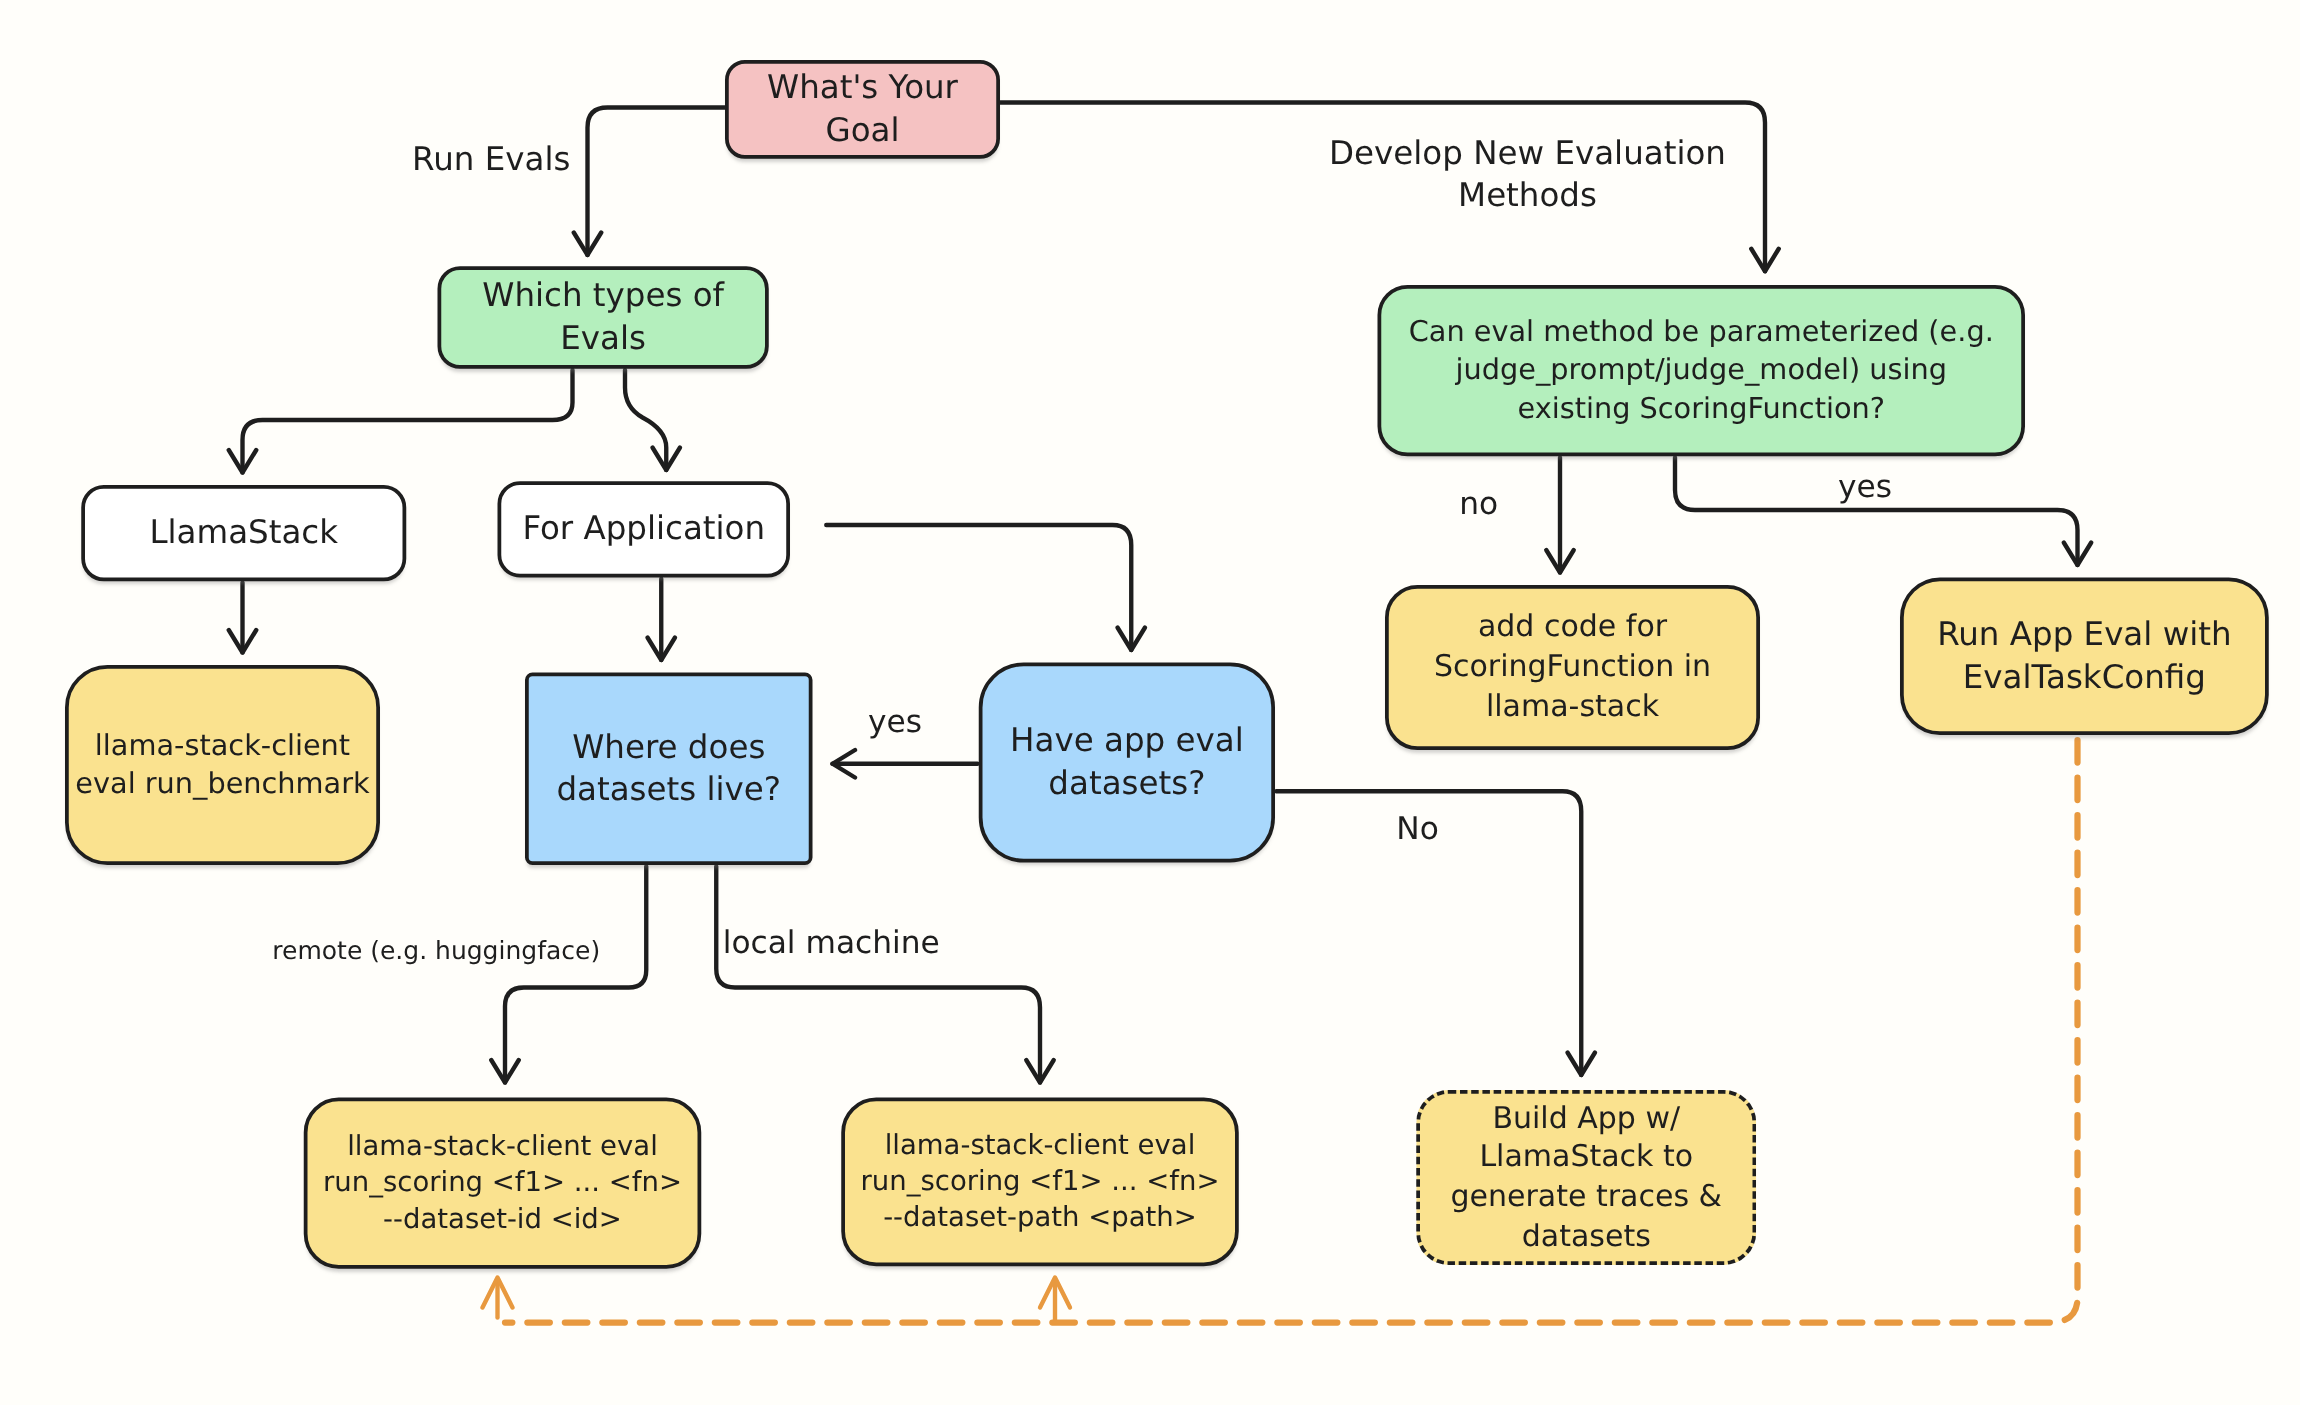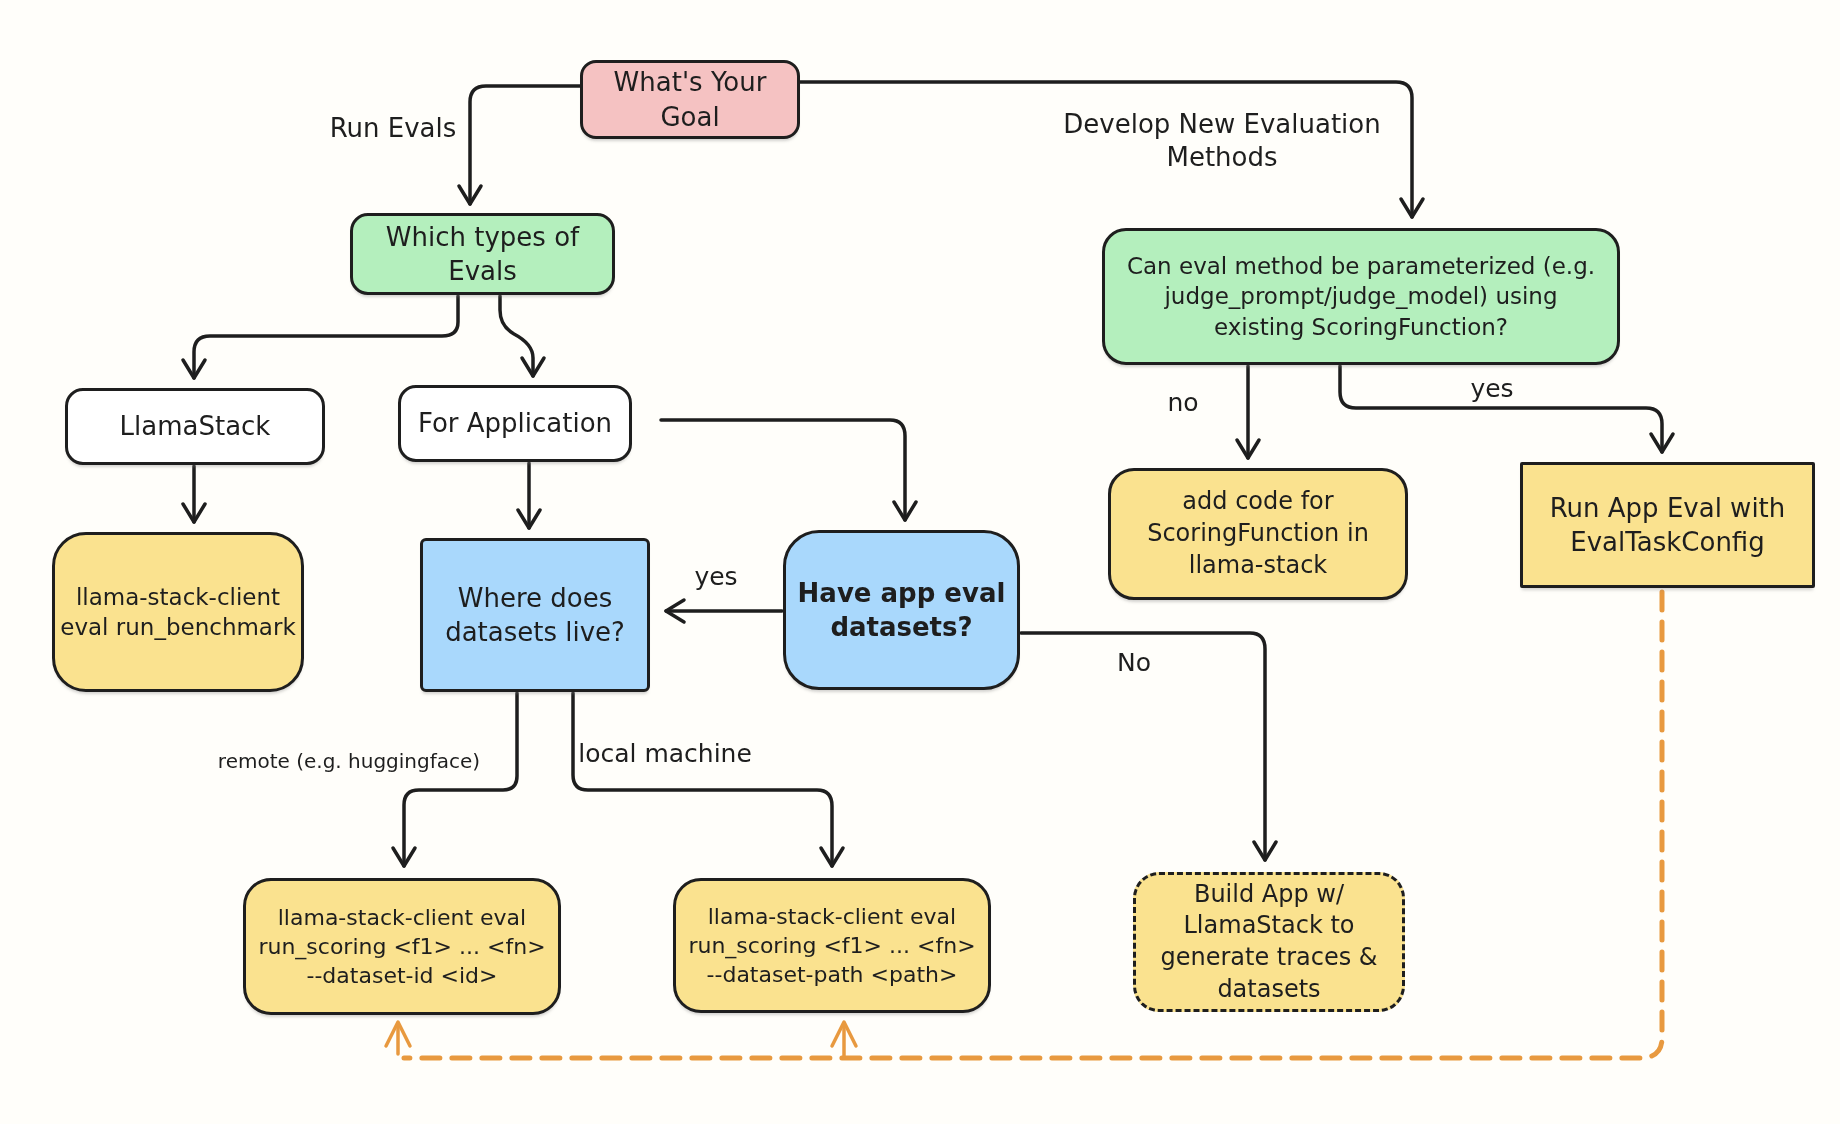--- a/index.html
+++ b/index.html
@@ -20,30 +20,30 @@
   .edge-label{
     position:absolute;transform:translate(-50%,-50%);white-space:pre-line;
     text-align:center;font-size:26px;line-height:1.25;
   }
   .fill-pink{background:var(--c-pink);}
   .fill-green{background:var(--c-green);}
   .fill-blue{background:var(--c-blue);}
   .fill-yellow{background:var(--c-yellow);}
   .fill-white{background:var(--c-white);}
 
-  #node-goal{left:580px;top:60px;width:220px;height:79px;border-radius:16px;}
+  #node-goal{left:580px;top:48px;width:220px;height:79px;border-radius:16px;}
   #node-which-types{left:350px;top:213px;width:265px;height:82px;border-radius:18px;}
   #node-param-question{left:1102px;top:228px;width:518px;height:137px;border-radius:24px;font-size:23px;}
   #node-benchmark{left:65px;top:388px;width:260px;height:77px;border-radius:18px;}
   #node-for-application{left:398px;top:385px;width:234px;height:77px;border-radius:18px;}
   #node-run-benchmark{left:52px;top:532px;width:252px;height:160px;border-radius:34px;font-size:23px;}
   #node-where-datasets{left:420px;top:538px;width:230px;height:154px;border-radius:6px;}
-  #node-have-datasets{left:783px;top:530px;width:237px;height:160px;border-radius:36px;font-weight:bold;}
+  #node-have-datasets{left:783px;top:530px;width:237px;height:160px;border-radius:36px;}
   #node-add-code{left:1108px;top:468px;width:300px;height:132px;border-radius:26px;font-size:24px;}
-  #node-run-app-eval{left:1520px;top:462px;width:295px;height:126px;border-radius:2px;}
+  #node-run-app-eval{left:1520px;top:462px;width:295px;height:126px;border-radius:32px;}
   #node-cmd-dataset-id{left:243px;top:878px;width:318px;height:137px;border-radius:28px;font-size:22px;}
   #node-cmd-dataset-path{left:673px;top:878px;width:318px;height:135px;border-radius:28px;font-size:22px;}
   #node-build-app{left:1133px;top:872px;width:272px;height:140px;border-radius:26px;font-size:24px;
     border-style:dashed;border-width:3.5px;box-shadow:none;justify-content:center;}
 
   #label-run-evals{left:393px;top:128px;}
   #label-develop-new{left:1222px;top:140px;}
   #label-no-param{left:1183px;top:403px;font-size:25px;}
   #label-yes-param{left:1492px;top:389px;font-size:25px;}
   #label-yes-have{left:716px;top:577px;font-size:25px;}

